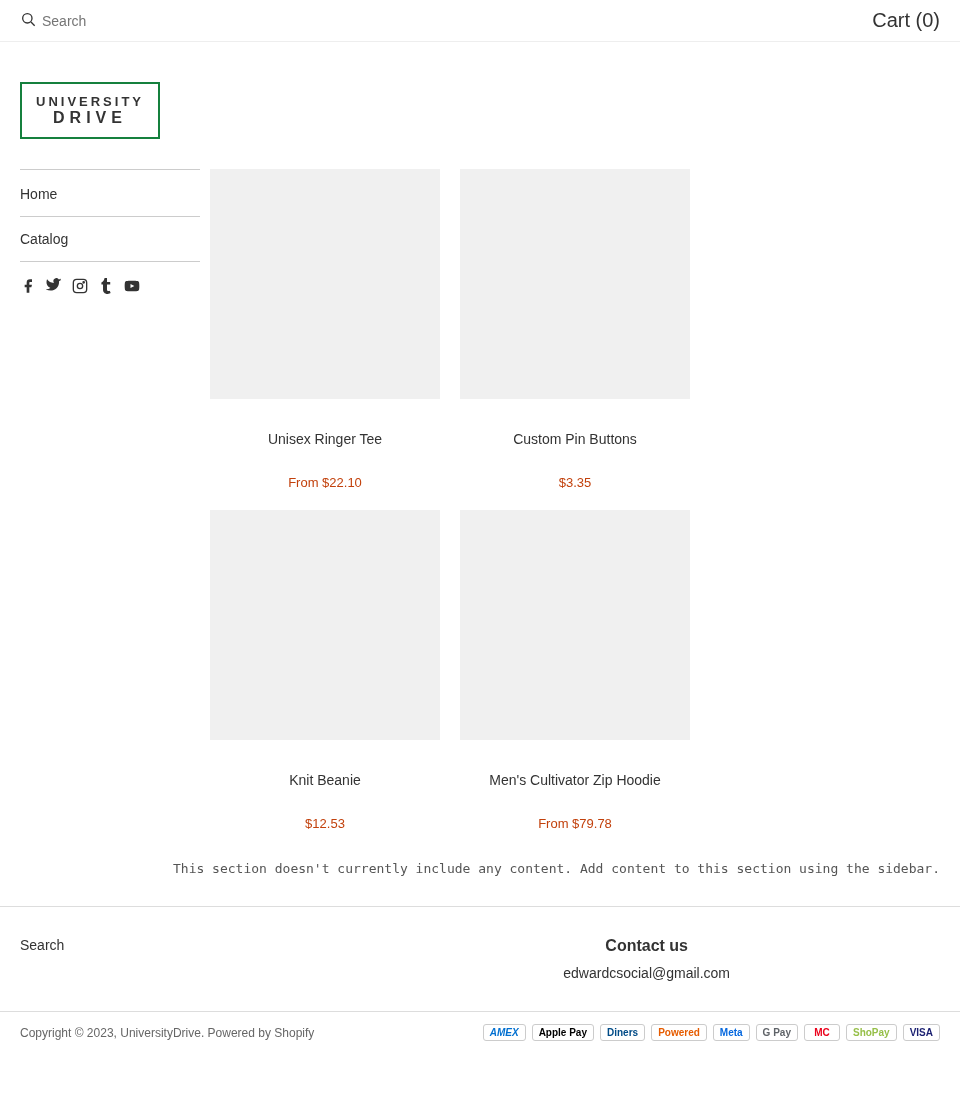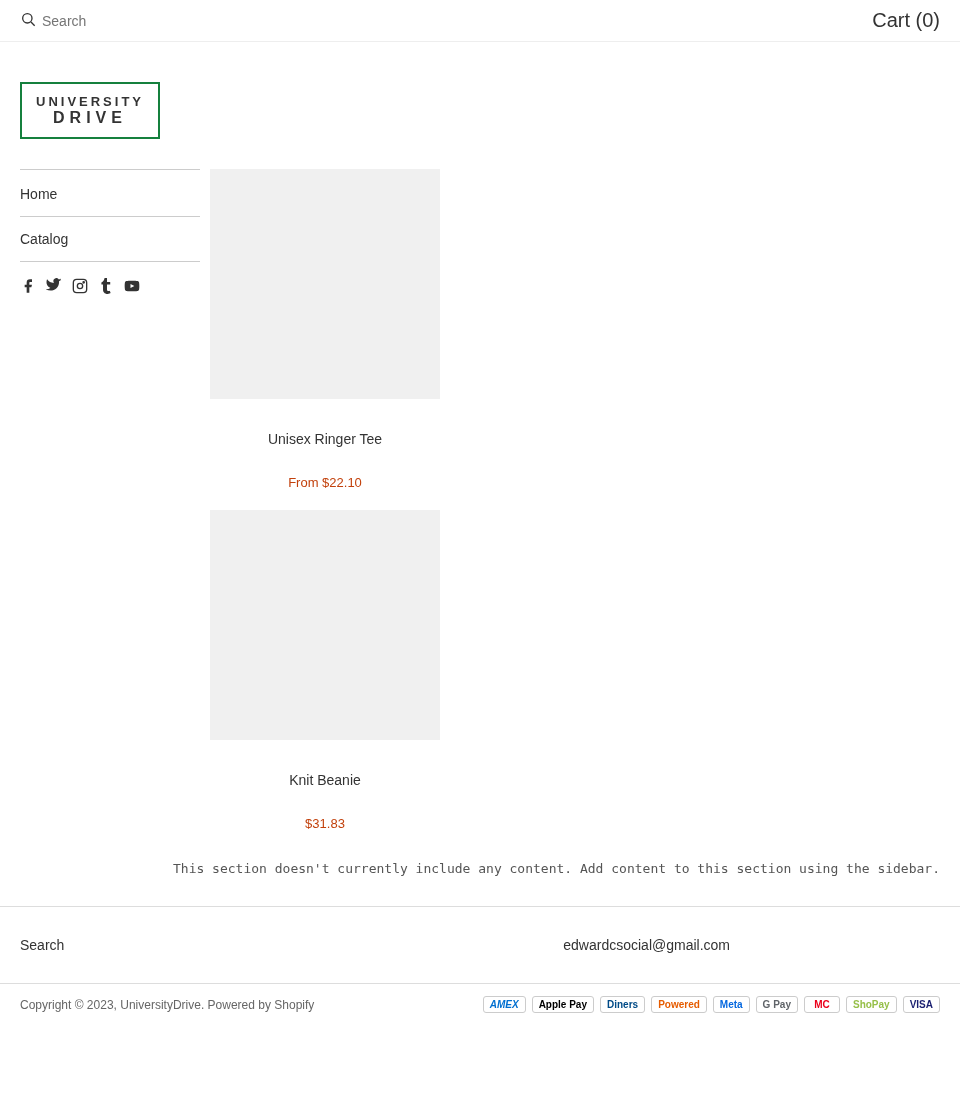--- a/index.html
+++ b/index.html
@@ -280,40 +280,51 @@
     </div>
   </aside>
 
   <div style="flex:1;">
     <div class="product-row-top">
       <div class="product-card">
         <div class="product-image"></div>
         <div class="product-name">Unisex Ringer Tee</div>
         <div class="product-price">From $22.10</div>
       </div>
+      <div class="product-card">
+        <div class="product-image"></div>
+        <div class="product-name">Custom Pin Buttons</div>
+        <div class="product-price">$3.35</div>
+      </div>
     </div>
     <div class="product-row-bottom">
       <div class="product-card">
         <div class="product-image"></div>
         <div class="product-name">Knit Beanie</div>
-        <div class="product-price">$31.83</div>
+        <div class="product-price">$12.53</div>
+      </div>
+      <div class="product-card">
+        <div class="product-image"></div>
+        <div class="product-name">Men's Cultivator Zip Hoodie</div>
+        <div class="product-price">From $79.78</div>
       </div>
       <div class="product-card" style="visibility:hidden;"></div>
     </div>
   </div>
 </div>
 
 <div class="section-notice">This section doesn't currently include any content. Add content to this section using the sidebar.</div>
 
 <footer>
   <div class="footer-top">
     <div class="footer-col">
       <a href="#" class="footer-link">Search</a>
     </div>
     <div class="footer-contact">
+      <h4>Contact us</h4>
       <div class="footer-email">edwardcsocial@gmail.com</div>
     </div>
   </div>
 
   <div class="footer-bottom">
     <span>Copyright © 2023, UniversityDrive. Powered by Shopify</span>
     <div class="payment-icons">
       <span class="payment-badge amex">AMEX</span>
       <span class="payment-badge apple">Apple Pay</span>
       <span class="payment-badge diners">Diners</span>

